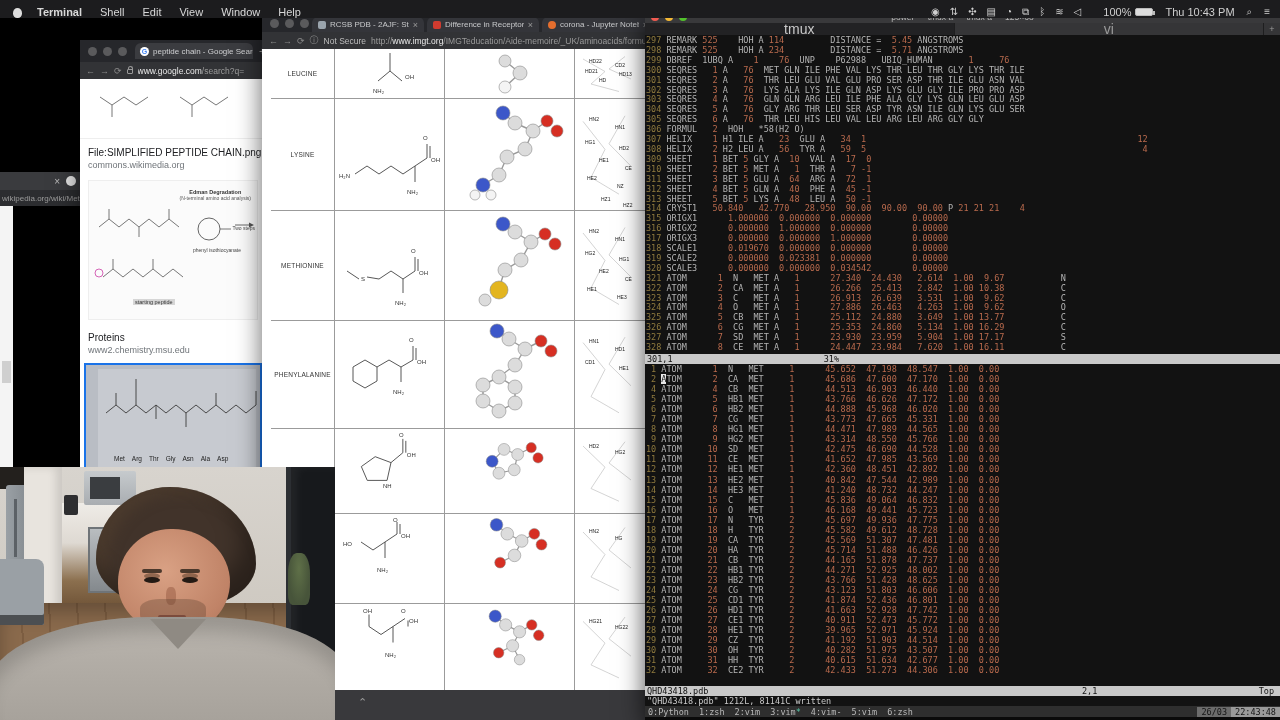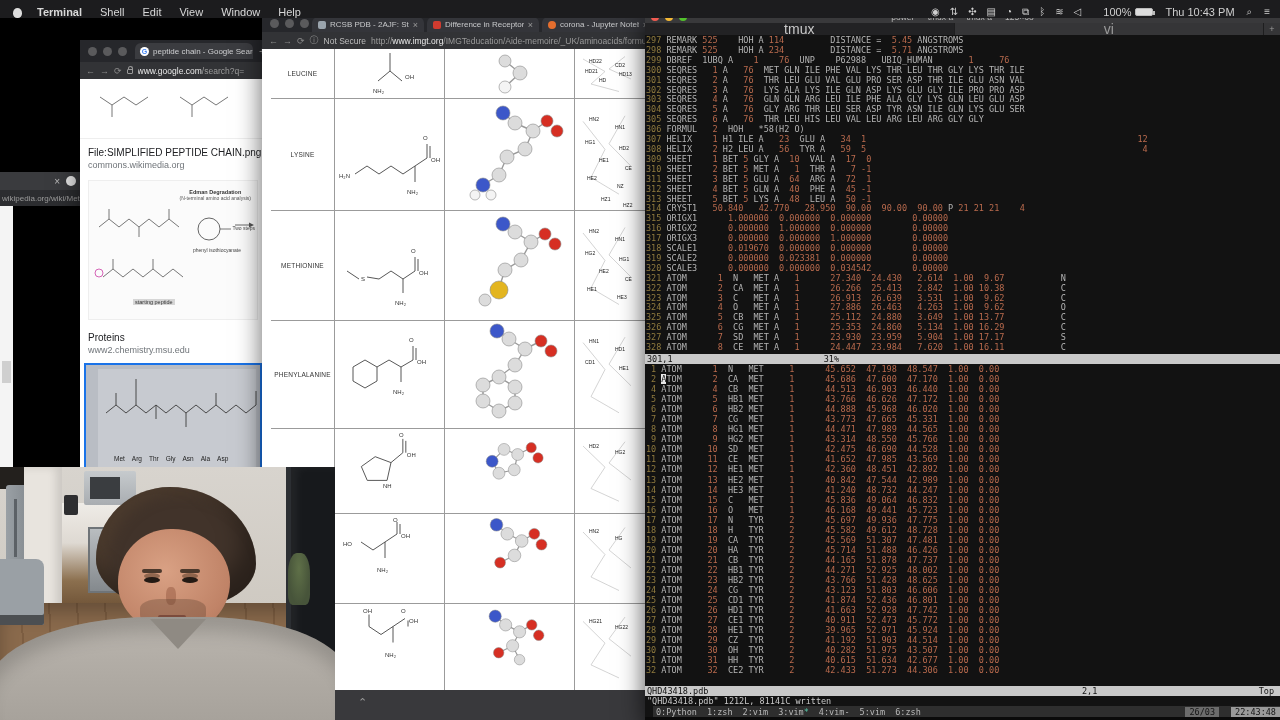--- a/index.html
+++ b/index.html
@@ -119,25 +119,25 @@
   .tline .num { color:#b96a4d; }
   .tline .cur { background:#e8e8e8; color:#111; }
   .vstatus { position:absolute; left:0; right:0; height:10px; background:#c9c9c9; color:#111;
       display:flex; align-items:center; font-size:8.5px; padding:0 2px; }
   #vstatus-top { top:319px; }
   #vstatus-bottom { top:651px; }
   .vstatus .vfile { flex:1; white-space:pre; }
   .vstatus .vpos { width:150px; }
   .vstatus .vpct { width:46px; text-align:right; padding-right:4px; }
   #term-cmdline { position:absolute; left:2px; top:661px; right:0; height:10px; color:#c8c8c8; white-space:pre; }
-  #tmux-bar { position:absolute; left:8px; top:671px; right:0; height:11px; background:#2e2e2e;
+  #tmux-bar { position:absolute; left:0; top:671px; right:0; height:11px; background:#2e2e2e;
       display:flex; align-items:center; font-size:8.5px; color:#b9b9b9; padding-left:3px; }
   .tmux-win { margin-right:10px; white-space:pre; }
   .tmux-win .star { color:#57c7a8; }
-  #tmux-right { margin-left:auto; display:flex;gap:12px; }
+  #tmux-right { margin-left:auto; display:flex; }
   #tmux-date { background:#6c6c6c; color:#151515; padding:0 4px; }
   #tmux-time { background:#9a9a9a; color:#151515; padding:0 4px; }
   #term-belowbar { position:absolute; left:0; top:682px; right:0; bottom:0; background:#0a0a0a; }
 
   
   #webcam { position:absolute; left:0; top:467px; width:335px; height:253px; z-index:30; overflow:hidden;
       background:linear-gradient(#d8d4ce, #cfcac2 55%, #b9a88f 70%); }
   .wc-cabinet { position:absolute; left:0; top:0; width:58px; height:22px; background:#23201d; }
   .wc-fridge { position:absolute; left:6px; top:18px; width:52px; height:170px;
       background:linear-gradient(90deg,#9aa0a5,#7d8388 60%,#686e73); border-radius:3px; }

